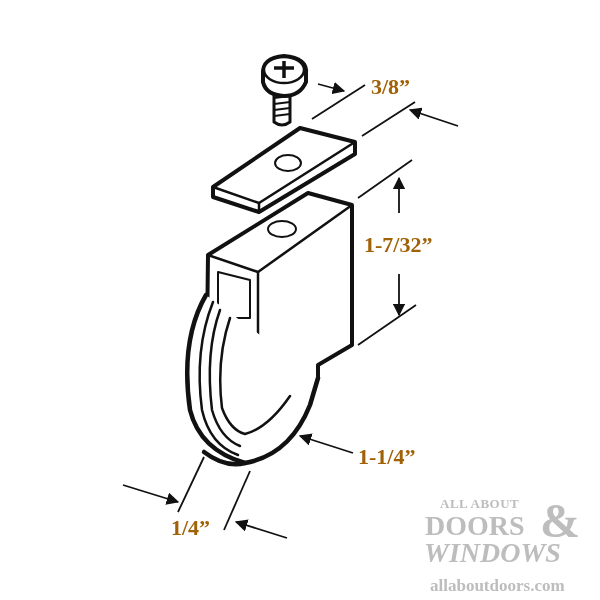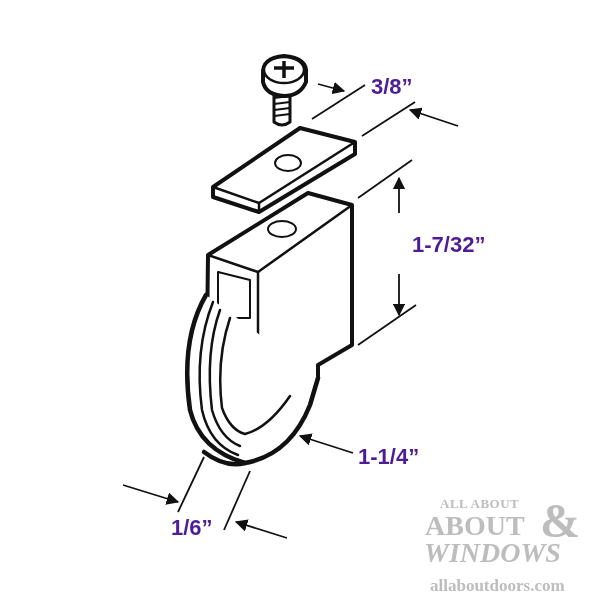--- a/index.html
+++ b/index.html
@@ -1,22 +1,22 @@
 <!DOCTYPE html>
 <html><head>
   <meta charset="utf-8">
   <style>
     html, body { margin: 0; padding: 0; background: #ffffff; }
     body { width: 600px; height: 600px; position: relative; overflow: hidden; }
     #diagram { position: absolute; left: 0; top: 0; width: 600px; height: 600px; }
     .dim-label {
       position: absolute;
-      font-family: Liberation Sans, sans-serif;
+      font-family: Liberation Serif, serif;
       font-weight: bold;
-      color: #4c1d95;
+      color: #a16207;
       white-space: nowrap;
       line-height: 1;
     }
     .wm {
       position: absolute;
       font-family: "Liberation Serif", "DejaVu Serif", serif;
       font-weight: bold;
       color: #bdbdbd;
       white-space: nowrap;
       line-height: 1;
@@ -89,24 +89,24 @@
 
     <g stroke="#111" stroke-width="1.8">
       <line x1="204" y1="457" x2="178" y2="512"></line>
       <line x1="250" y1="471" x2="224" y2="530"></line>
       <line x1="123" y1="485" x2="178" y2="502" marker-end="url(#arrow)"></line>
       <line x1="287" y1="538" x2="236" y2="522" marker-end="url(#arrow)"></line>
     </g>
   </svg>
 
   <div class="dim-label" style="left:371px; top:76px; font-size:22px;">3/8”</div>
-  <div class="dim-label" style="left:364px; top:234px; font-size:22px;margin-left:48px;">1-7/32”</div>
+  <div class="dim-label" style="left:364px; top:234px; font-size:22px;">1-7/32”</div>
   <div class="dim-label" style="left:358px; top:446px; font-size:22px;">1-1/4”</div>
-  <div class="dim-label" style="left:171px; top:517px; font-size:22px;">1/6”</div>
+  <div class="dim-label" style="left:171px; top:517px; font-size:22px;">1/4”</div>
 
   <div>
     <div class="wm" style="left:440px; top:497px; font-size:13px; letter-spacing:0.5px;">ALL ABOUT</div>
-    <div class="wm" style="left:425px; top:512px; font-size:28px;">ABOUT</div>
+    <div class="wm" style="left:425px; top:512px; font-size:28px;">DOORS</div>
     <div class="wm" style="left:540px; top:497px; font-size:48px;">&amp;</div>
     <div class="wm" style="left:424px; top:539px; font-size:28px;font-style:italic;">WINDOWS</div>
     <div class="wm" style="left:430px; top:569px; font-size:17px;margin-top:8px;">allaboutdoors.com</div>
   </div>
 </div>
 
 </body></html>

